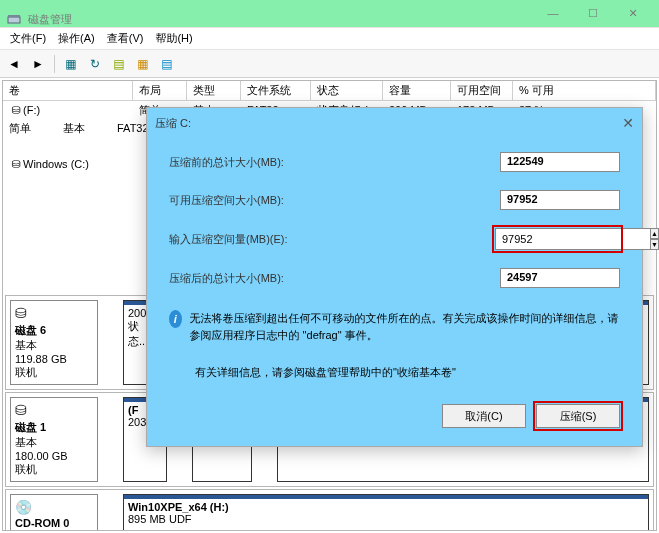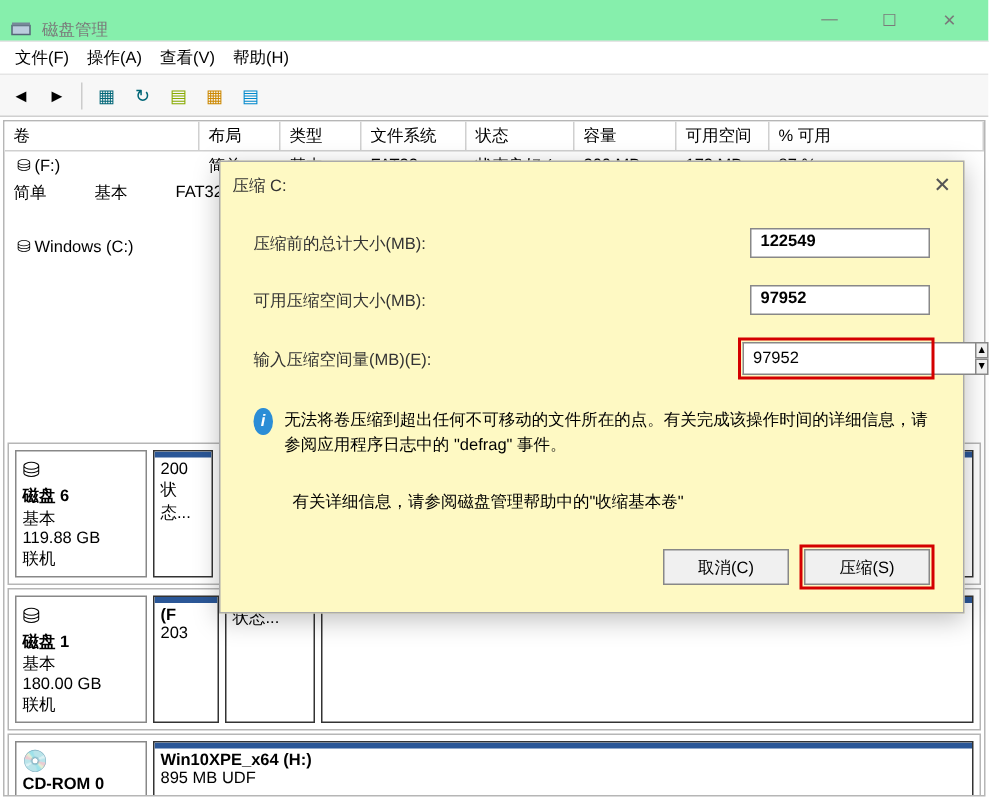--- a/index.html
+++ b/index.html
@@ -20,27 +20,27 @@
 .listarea { flex:1; border:1px solid #b6b6b6; margin: 2px; overflow:hidden; position:relative; }
 .listheader { display:flex; background:#fff; border-bottom:1px solid #d0d0d0; height:20px; }
 .listheader .col { border-right:1px solid #d0d0d0; padding:2px 6px; overflow:hidden; white-space:nowrap; }
 .row { display:flex; height:18px; align-items:center; }
 .row .cell { padding:1px 6px; overflow:hidden; white-space:nowrap; }
 .row .vicon { width:14px;display:inline-flex;align-items:center;justify-content:center;}
 .diskpane { border:1px solid #b6b6b6; margin:2px; background:#fff; padding:4px; display:flex; gap:0; }
 .diskhead { width:88px; border:1px solid #888; padding:4px; background:#fff; }
 .diskhead .ico{font-size:14px;margin-bottom:2px;}
 .partwrap { flex:1; display:flex; gap:4px; padding-left:4px;}
-.part { border:1px solid #333; padding:4px; flex:1; position:relative; overflow:hidden;}
+.part { border:1px solid #333; padding:4px; flex:1; position:relative; overflow:hidden;margin-left:21px;}
 .part.hatched::before { content:""; position:absolute; left:0;right:0;top:0;bottom:0; background: repeating-linear-gradient(45deg,#d0d0ff,#d0d0ff 4px,#8080ff 4px,#8080ff 8px); opacity:.35; z-index:-1;}
 .part .ptop{height:4px;background:#2b5797;margin:-4px -4px 2px -4px;}
 
 
 .overlay { position:absolute; left:0;top:0;right:0;bottom:0; }
-.dialog { position:absolute; left:146px; top:107px; width:497px; background:#fef9c3; border:1px solid #aaa; box-shadow:0 4px 16px rgba(0,0,0,.25); }
+.dialog { position:absolute; left:146px; top:107px; width:497px; background:#7dd3fc; border:1px solid #aaa; box-shadow:0 4px 16px rgba(0,0,0,.25); }
 .dlg-title { height:30px; display:flex; align-items:center; padding:0 8px; color:#333; }
 .dlg-title .spacer{flex:1;}
 .dlg-body { padding:14px 22px 18px 22px; display:flex; flex-direction:column; gap:18px; }
 .frow { display:flex; align-items:center; }
 .frow .lbl { flex:1; color:#333; }
 .valbox { width:120px; border:1px solid #888; padding:2px 6px; height:20px; background:#fff;font-weight:bold; }
 .spinwrap { display:flex; width:125px; }
 .spinwrap input { flex:1; border:1px solid #888; border-right:none; height:22px; padding:2px 6px; }
 .spinbtns { width:16px; display:flex; flex-direction:column; }
 .spinbtns button { flex:1; border:1px solid #888; background:#f0f0f0; font-size:7px; line-height:1; padding:0;}
@@ -212,20 +212,24 @@
       <div class="frow">
         <div class="lbl">输入压缩空间量(MB)(E):</div>
         <div class="spinwrap redbox">
           <input value="97952" style="">
           <div class="spinbtns">
             <button>▲</button>
             <button>▼</button>
           </div>
         </div>
       </div>
+      <div class="frow">
+        <div class="lbl">压缩后的总计大小(MB):</div>
+        <div class="valbox">24597</div>
+      </div>
       <div class="info">
         <div class="iico">i</div>
         <div style="line-height:1.5">无法将卷压缩到超出任何不可移动的文件所在的点。有关完成该操作时间的详细信息，请参阅应用程序日志中的 "defrag" 事件。</div>
       </div>
       <div style="padding-left:26px">有关详细信息，请参阅磁盘管理帮助中的"收缩基本卷"</div>
       <div class="btnrow">
         <div class="btn">取消(C)</div>
         <div class="btn redbox">压缩(S)</div>
       </div>
     </div>

